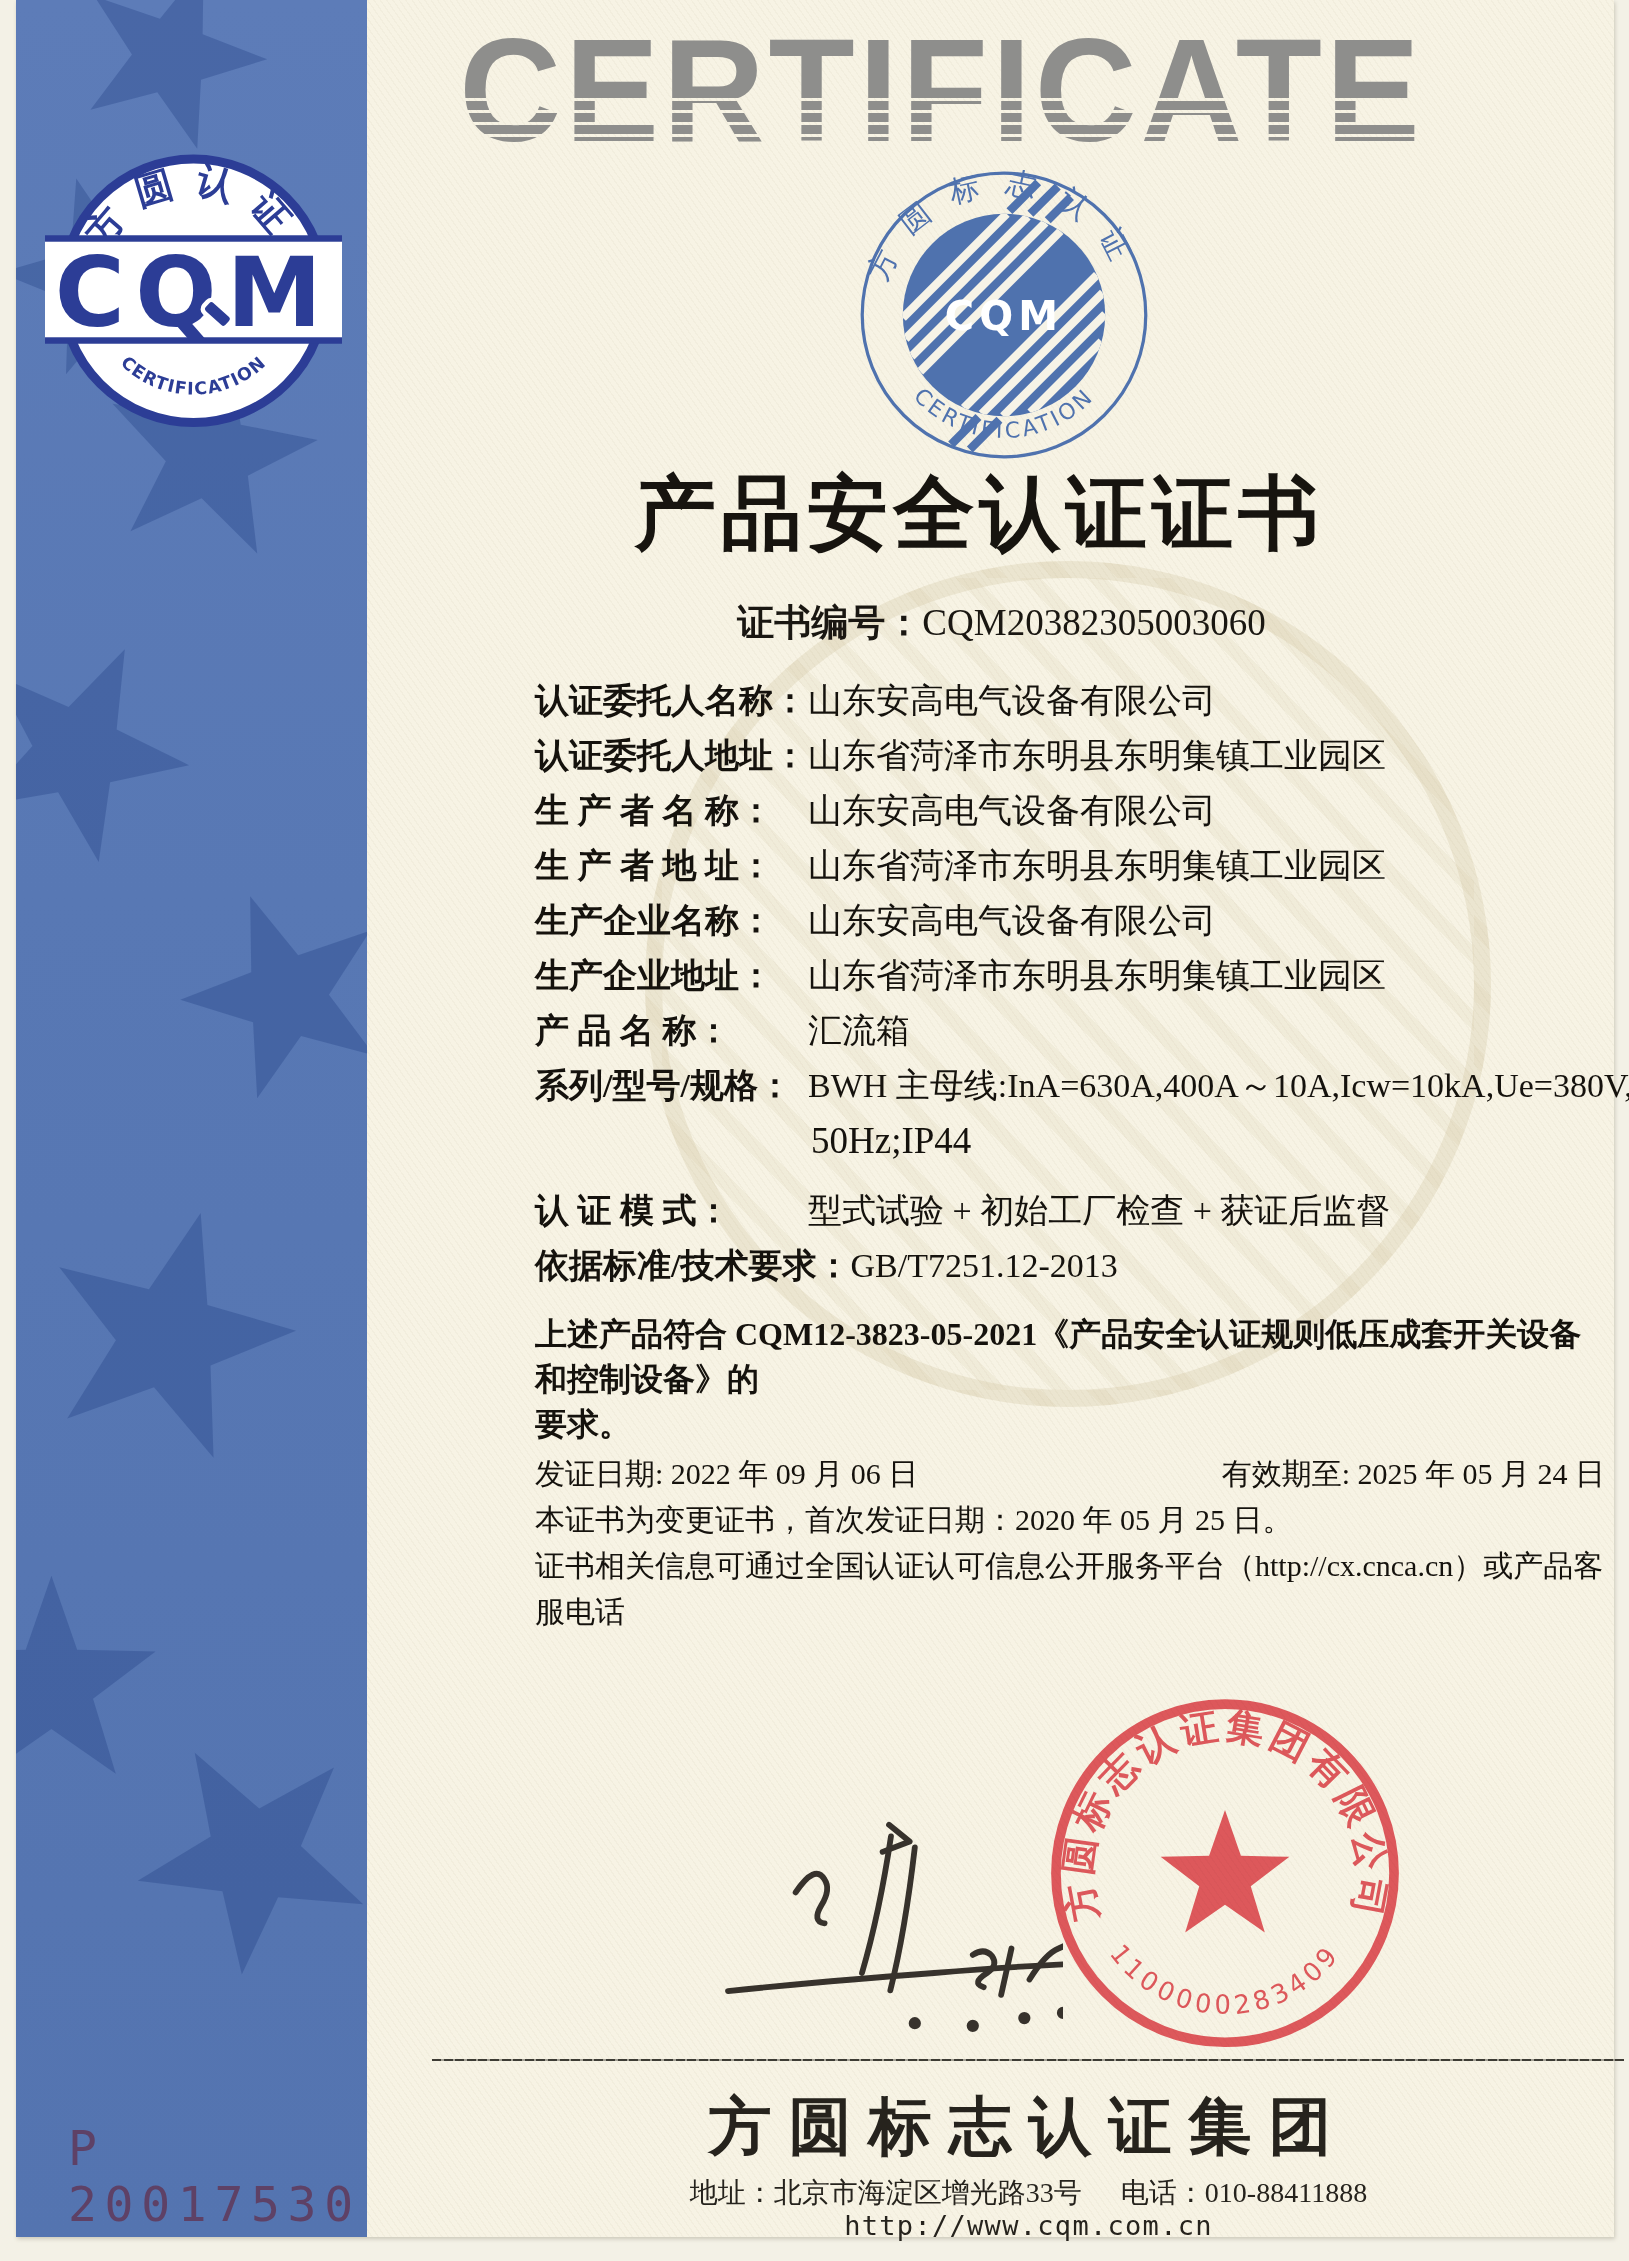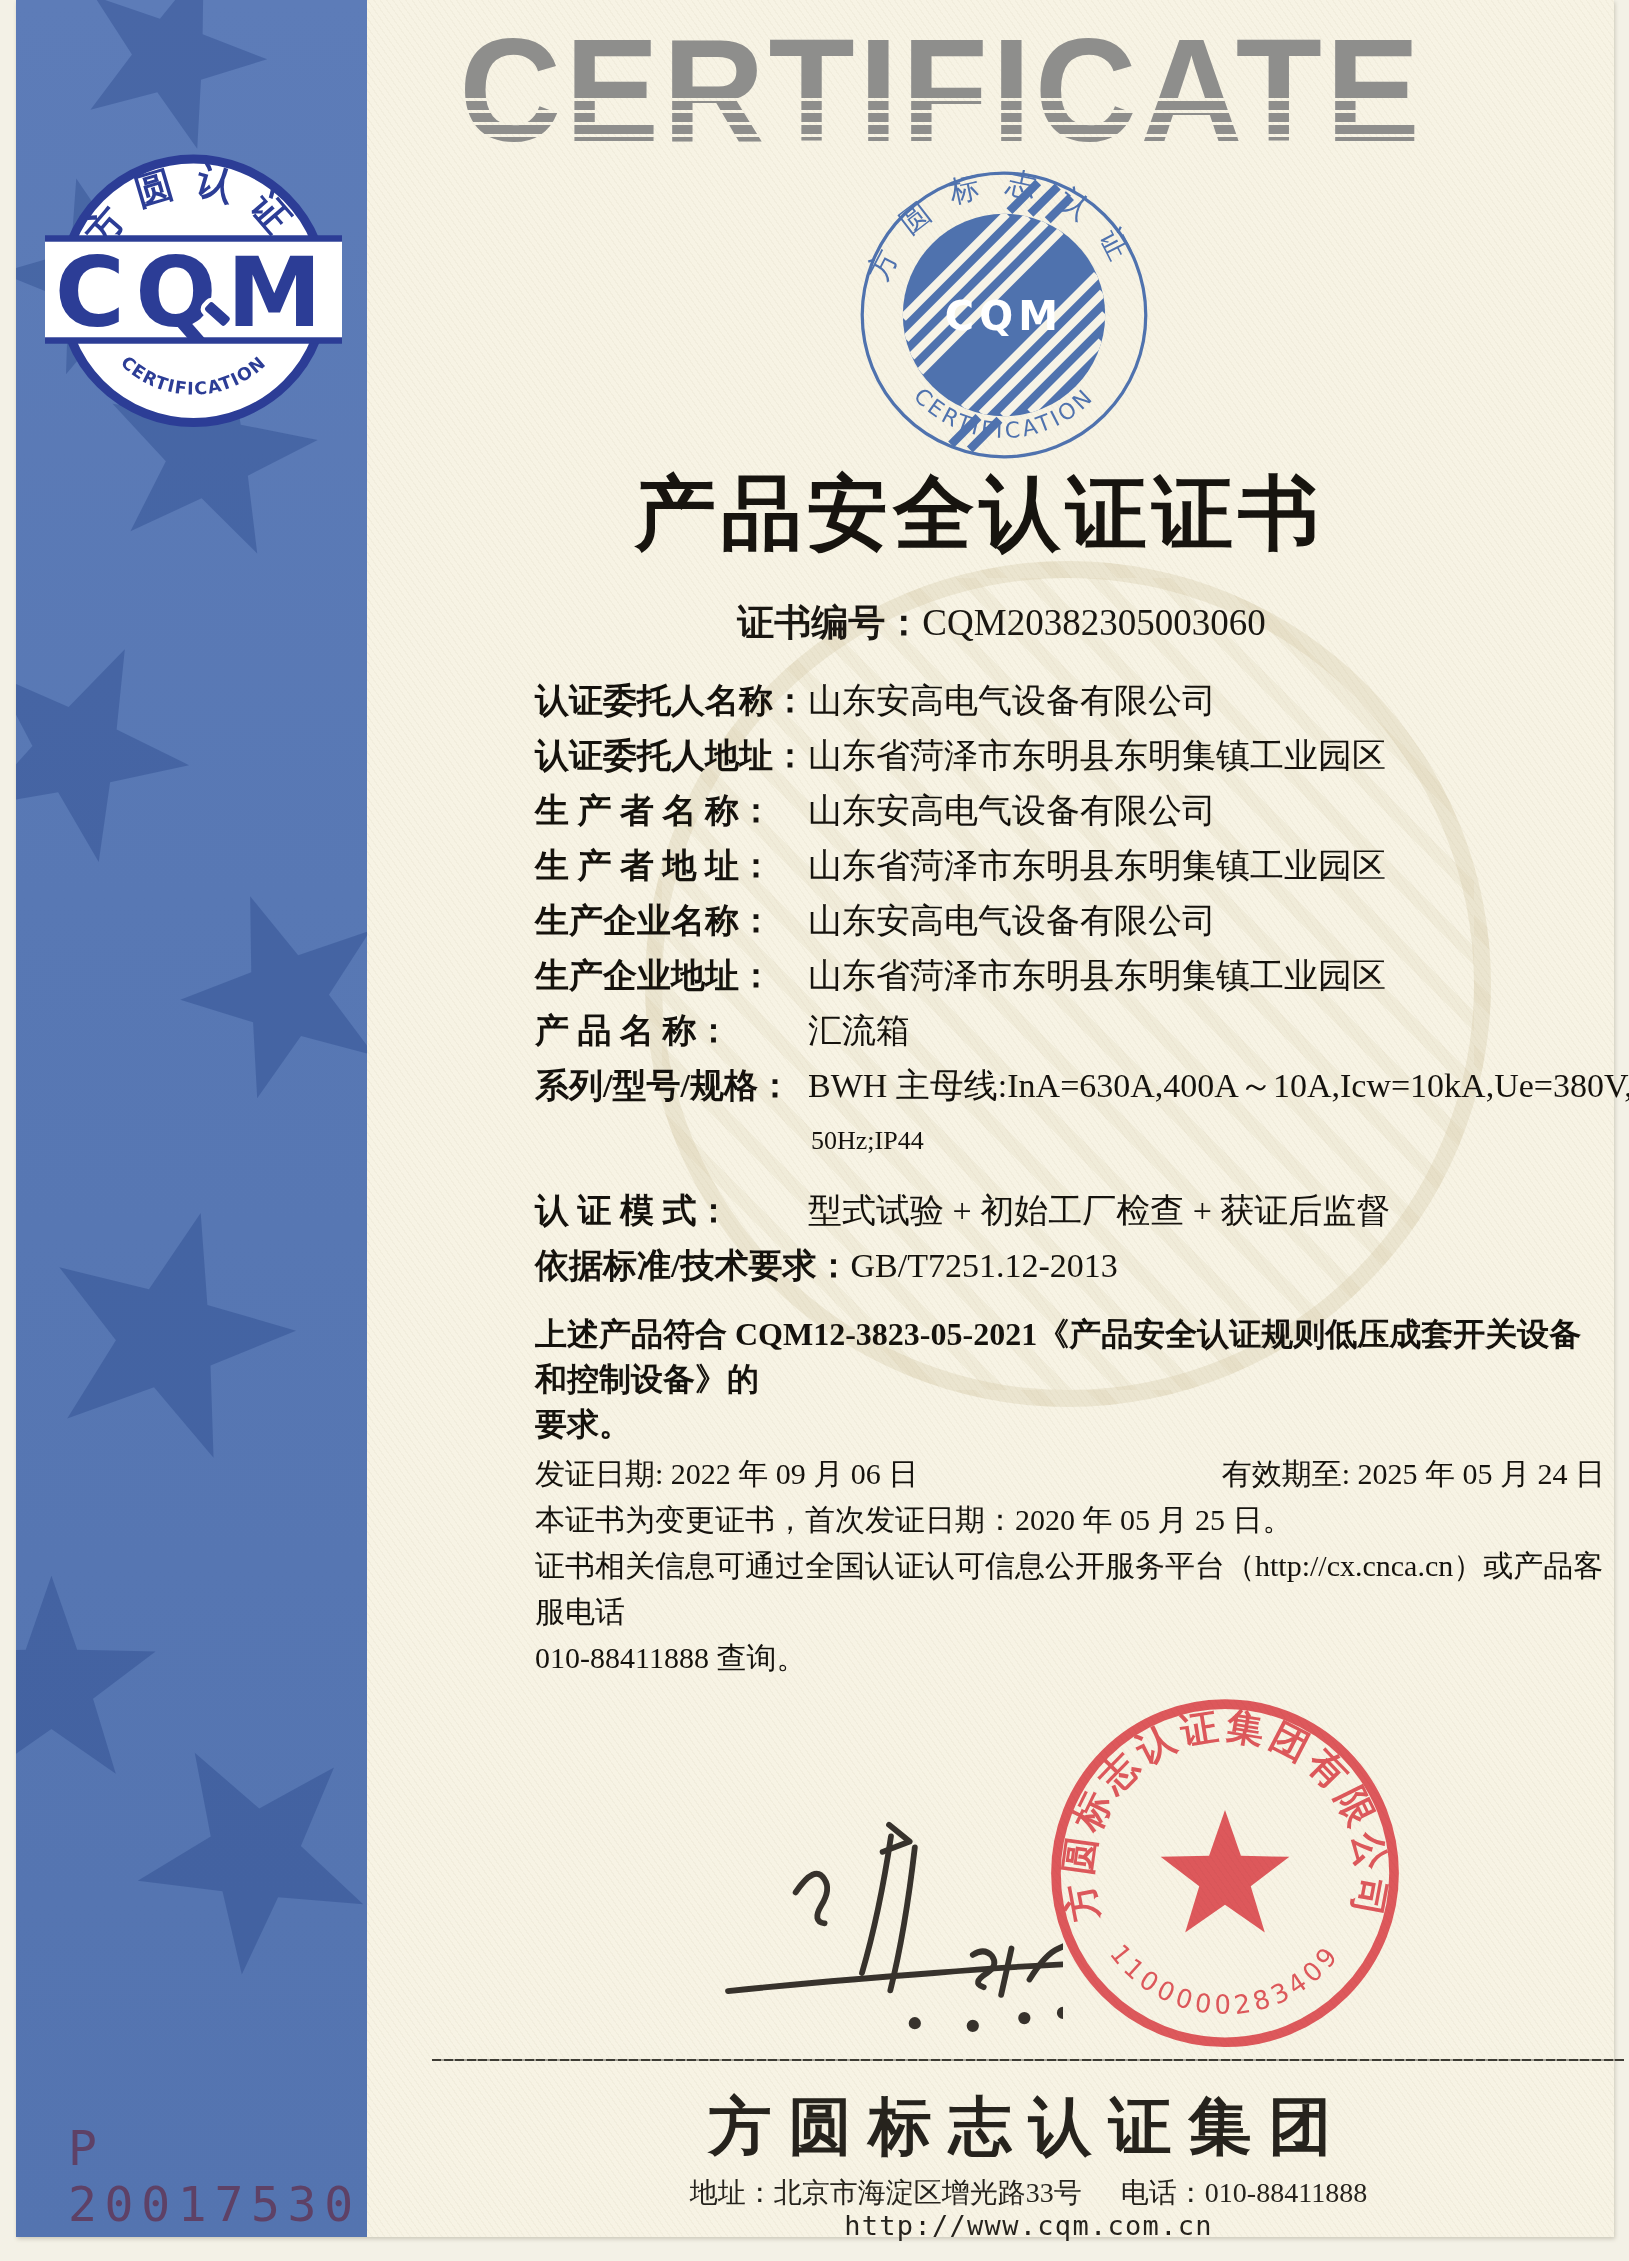--- a/index.html
+++ b/index.html
@@ -59,21 +59,21 @@
   .certno{
     position:absolute;left:351px;top:598px;width:1225px;text-align:center;
     font-size:37px;color:#1a1712;
   }
   .certno .lbl{font-weight:bold;margin-left:44px;}
   
   .fields{position:absolute;left:519px;top:673px;width:1070px;color:#15120d;}
   .frow{line-height:55px;font-size:34px;white-space:nowrap;}
   .frow .label{font-weight:bold;display:inline-block;min-width:273px;}
   .frow .value{font-weight:normal;}
-  .cont{line-height:55px;font-size:26px;padding-left:276px;}
+  .cont{line-height:55px;font-size:37px;padding-left:276px;}
   .modes{margin-top:15px;}
   .modes .frow{line-height:55px;}
   .statement{margin-top:19px;font-size:32px;font-weight:bold;line-height:45px;}
   .dates{margin-top:3.9px;display:flex;justify-content:space-between;font-size:30px;line-height:46px;}
   .note{font-size:30px;line-height:46px;}
   
   .signature{position:absolute;left:596px;top:1786px;}
   .stamp{position:absolute;left:1009px;top:1670px;mix-blend-mode:multiply;opacity:.94;}
   
   .rule{
@@ -208,21 +208,20 @@
       <div>要求。</div>
     </div>
 
     <div class="dates">
       <span>发证日期: 2022 年 09 月 06 日</span>
       <span>有效期至: 2025 年 05 月 24 日</span>
     </div>
 
     <div class="note">本证书为变更证书，首次发证日期：2020 年 05 月 25 日。</div>
     <div class="note">证书相关信息可通过全国认证认可信息公开服务平台（http://cx.cnca.cn）或产品客服电话</div>
-    <div class="note">010-88411888 查询。</div>
   </div>
 
   <svg class="signature" width="451" height="258" viewBox="0 0 700 400">
     <g fill="none" stroke="#37322c" stroke-width="9" stroke-linecap="round" stroke-linejoin="round">
       <path d="M285,165 q30,-45 45,-20 q10,15 -5,40 q-15,25 5,28"></path>
       <path d="M430,60 l32,26 -42,16"></path>
       <path d="M433,78 q-18,120 -45,212"></path>
       <path d="M470,95 q-15,130 -38,222"></path>
       <path d="M180,318 q180,-18 320,-28 q120,-10 215,-14"></path>
       <path d="M560,262 q18,-12 30,2 q10,14 -8,26 q-25,16 -5,22"></path>

